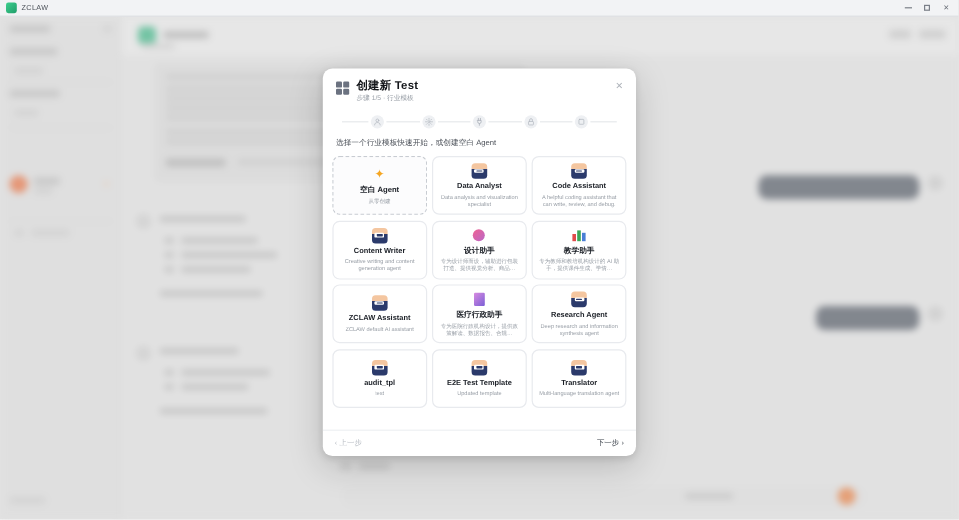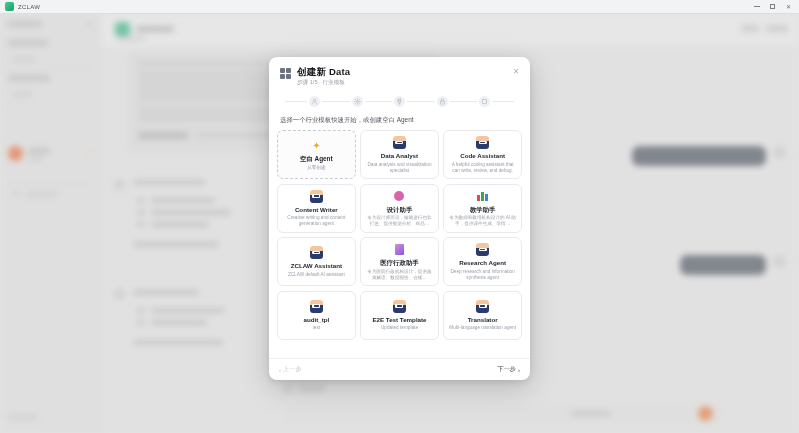--- a/index.html
+++ b/index.html
@@ -391,21 +391,21 @@
   <div class="modal">
 
     <div class="modal-header">
       <div class="hdr-icon">
         <i></i>
           <i></i>
           <i></i>
           <i></i>
       </div>
       <div class="hdr-texts">
-        <div class="modal-title">创建新 Data</div>
+        <div class="modal-title">创建新 Test</div>
         <div class="modal-sub">步骤 1/5 · 行业模板</div>
       </div>
       <div class="modal-close">✕</div>
     </div>
 
     <div class="stepper">
       <div class="step-line edge"></div>
       <div class="step">
         <svg width="7" height="7" viewBox="0 0 24 24" fill="none" stroke="#b6bbc3" stroke-width="2.2" stroke-linecap="round" stroke-linejoin="round">
           <circle cx="12" cy="8" r="4"></circle>

